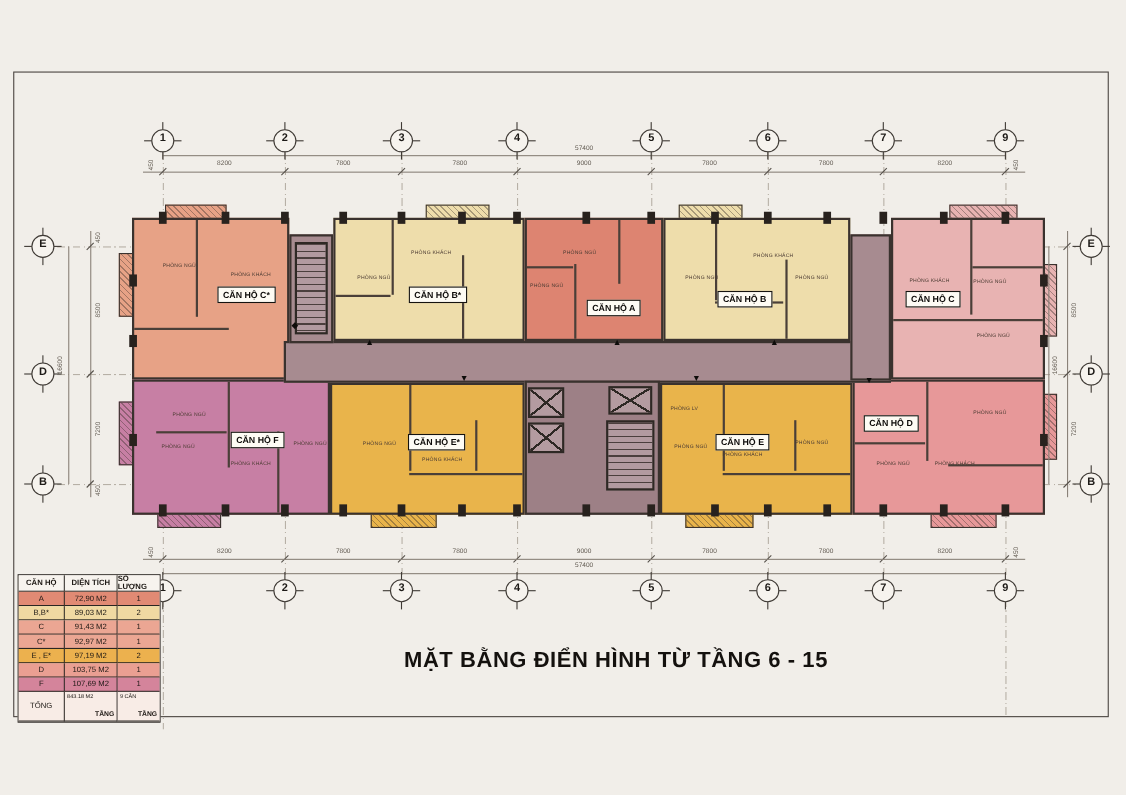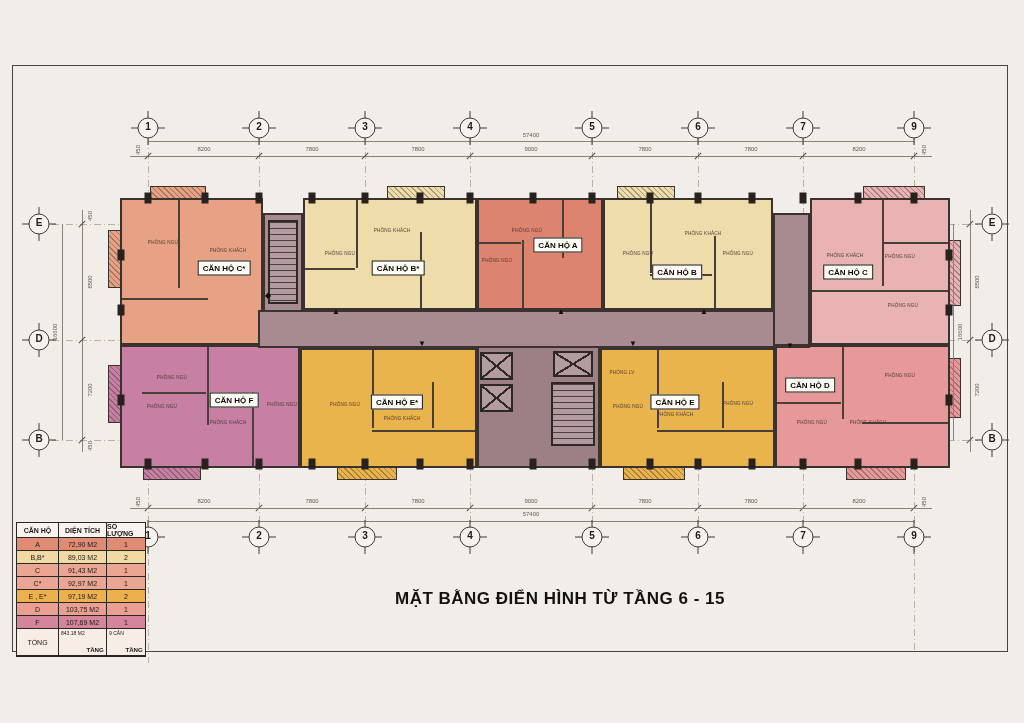--- a/index.html
+++ b/index.html
@@ -42,21 +42,21 @@
   #legend{position:absolute;left:16px;top:522px;border:1.5px solid #2a2622;background:#f7f3ee;}
   .lt-row{display:flex;}
   .lt-cell{box-sizing:border-box;border-right:1px solid #2a2622;border-bottom:1px solid #2a2622;
      font-size:7px;display:flex;align-items:center;justify-content:center;color:#1d1814;}
   .lt-cell:last-child{border-right:none;}
   .lt-head{font-weight:bold;background:#f7f3ee;}
   .diag{position:relative;background-image:linear-gradient(to right top,transparent calc(50% - .7px),#3a3530 calc(50% - .7px) calc(50% + .7px),transparent calc(50% + .7px));}
   .diag .tl{position:absolute;left:2px;top:2px;font-size:7px;transform:scale(.72);transform-origin:left top;white-space:nowrap;}
   .diag .br{position:absolute;right:2px;bottom:2px;font-size:7px;font-weight:bold;transform:scale(.88);transform-origin:right bottom;white-space:nowrap;}
   #title{position:absolute;left:350px;top:589px;width:420px;text-align:center;
-     font-weight:bold;font-size:17px;letter-spacing:.5px;color:#14110e;}
+     font-weight:bold;font-size:20px;letter-spacing:.5px;color:#14110e;}
 </style>
 </head>
 <body>
 
 <div id="stage">
   <div id="frame"></div>
   <div id="canvas" class="abs" style="left:0;top:0;width:1024px;height:723px;">
       <div class="vdash" style="left: 148px; top: 138px; height: 407px;"></div>
       <div class="vdash" style="left: 259px; top: 138px; height: 407px;"></div>
       <div class="vdash" style="left: 365px; top: 138px; height: 407px;"></div>
@@ -170,21 +170,21 @@
       <div class="arrow" style="left: 790px; top: 346px;">▼</div>
       <div class="arrow" style="left: 268px; top: 296px;">◆</div>
       <div class="rlabel" style="left: 163px; top: 242px;">PHÒNG NGỦ</div>
       <div class="rlabel" style="left: 228px; top: 250px;">PHÒNG KHÁCH</div>
       <div class="ulabel" style="left: 224px; top: 268px;">CĂN HỘ C*</div>
       <div class="rlabel" style="left: 340px; top: 253px;">PHÒNG NGỦ</div>
       <div class="rlabel" style="left: 392px; top: 230px;">PHÒNG KHÁCH</div>
       <div class="ulabel" style="left: 398px; top: 268px;">CĂN HỘ B*</div>
       <div class="rlabel" style="left: 527px; top: 230px;">PHÒNG NGỦ</div>
       <div class="rlabel" style="left: 497px; top: 260px;">PHÒNG NGỦ</div>
-      <div class="ulabel" style="left: 558px; top: 245px;">CĂN HỘ A</div>
+      <div class="ulabel" style="left: 558px; top: 280px;">CĂN HỘ A</div>
       <div class="rlabel" style="left: 703px; top: 233px;">PHÒNG KHÁCH</div>
       <div class="rlabel" style="left: 638px; top: 253px;">PHÒNG NGỦ</div>
       <div class="rlabel" style="left: 738px; top: 253px;">PHÒNG NGỦ</div>
       <div class="ulabel" style="left: 677px; top: 272px;">CĂN HỘ B</div>
       <div class="rlabel" style="left: 845px; top: 255px;">PHÒNG KHÁCH</div>
       <div class="rlabel" style="left: 900px; top: 256px;">PHÒNG NGỦ</div>
       <div class="rlabel" style="left: 903px; top: 305px;">PHÒNG NGỦ</div>
       <div class="ulabel" style="left: 848px; top: 272px;">CĂN HỘ C</div>
       <div class="rlabel" style="left: 172px; top: 377px;">PHÒNG NGỦ</div>
       <div class="rlabel" style="left: 162px; top: 406px;">PHÒNG NGỦ</div>

